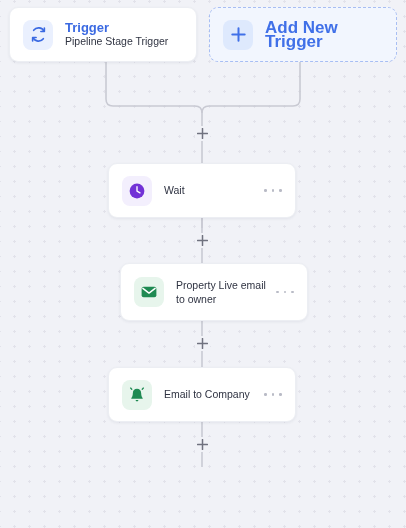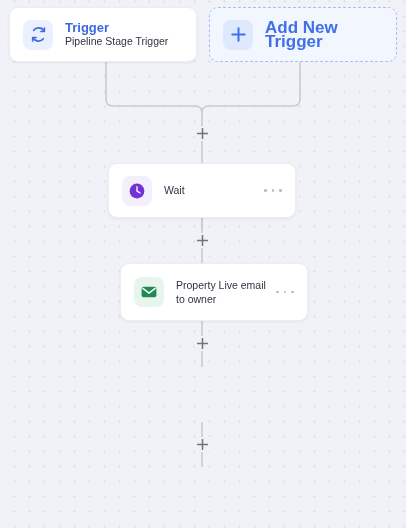--- a/index.html
+++ b/index.html
@@ -265,15 +265,34 @@
     <div class="card-text">
       <div class="step-label">Property Live email to owner</div>
     </div>
     <div class="dots-menu">
       <i></i>
         <i></i>
         <i></i>
     </div>
   </div>
 
+  <div class="card" id="card-email-company">
+    <div class="icon-box icon-green">
+      <svg width="18" height="18" viewBox="0 0 20 20">
+        <path d="M10,3.1 C7.1,3.1 5.4,5.1 5.4,7.7 C5.4,11.3 4.2,12.6 3.7,13.3
+                 C3.4,13.7 3.7,14.3 4.3,14.3 L15.7,14.3 C16.3,14.3 16.6,13.7 16.3,13.3
+                 C15.8,12.6 14.6,11.3 14.6,7.7 C14.6,5.1 12.9,3.1 10,3.1 Z" fill="#1f8a52"></path>
+        <path d="M8.3,15.6 C8.6,16.6 9.2,17.2 10,17.2 C10.8,17.2 11.4,16.6 11.7,15.6 Z" fill="#1f8a52"></path>
+        <path d="M4.2,3.6 L2.9,2.3 M15.8,3.6 L17.1,2.3" stroke="#1f8a52" stroke-width="1.4" stroke-linecap="round"></path>
+      </svg>
+    </div>
+    <div class="card-text">
+      <div class="step-label">Email to Company</div>
+    </div>
+    <div class="dots-menu">
+      <i></i>
+        <i></i>
+        <i></i>
+    </div>
+  </div>
 
 
 </div>
 
 </body></html>

